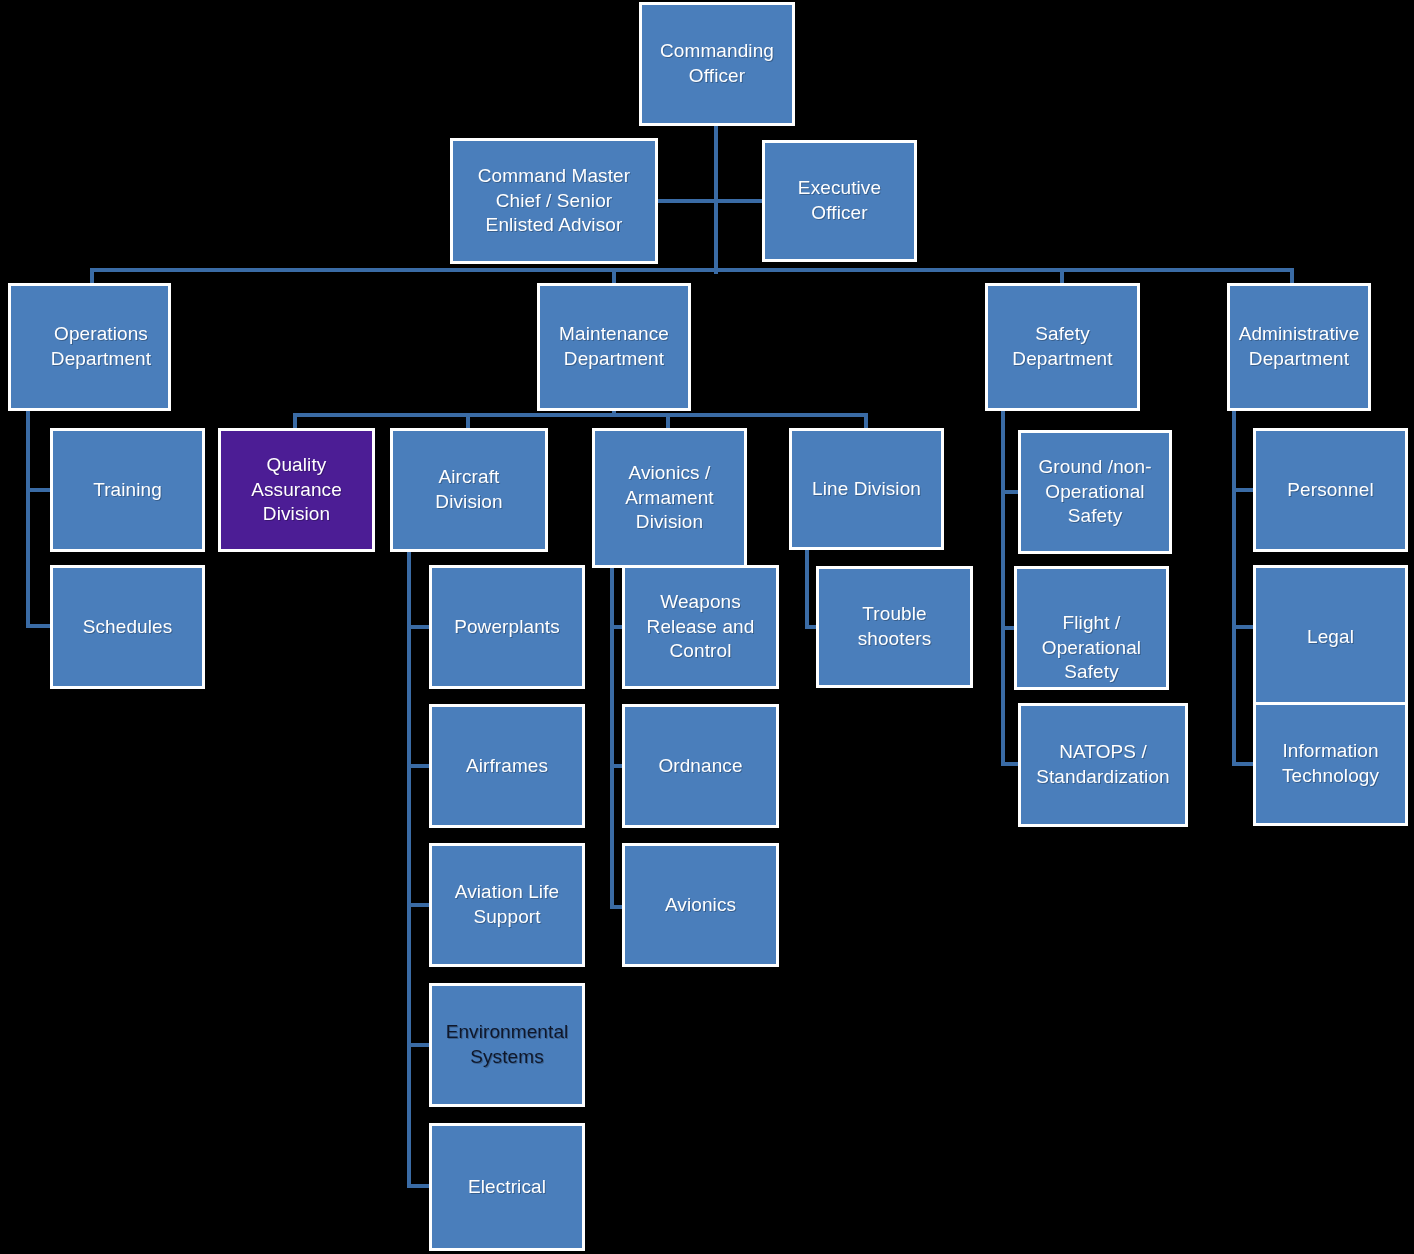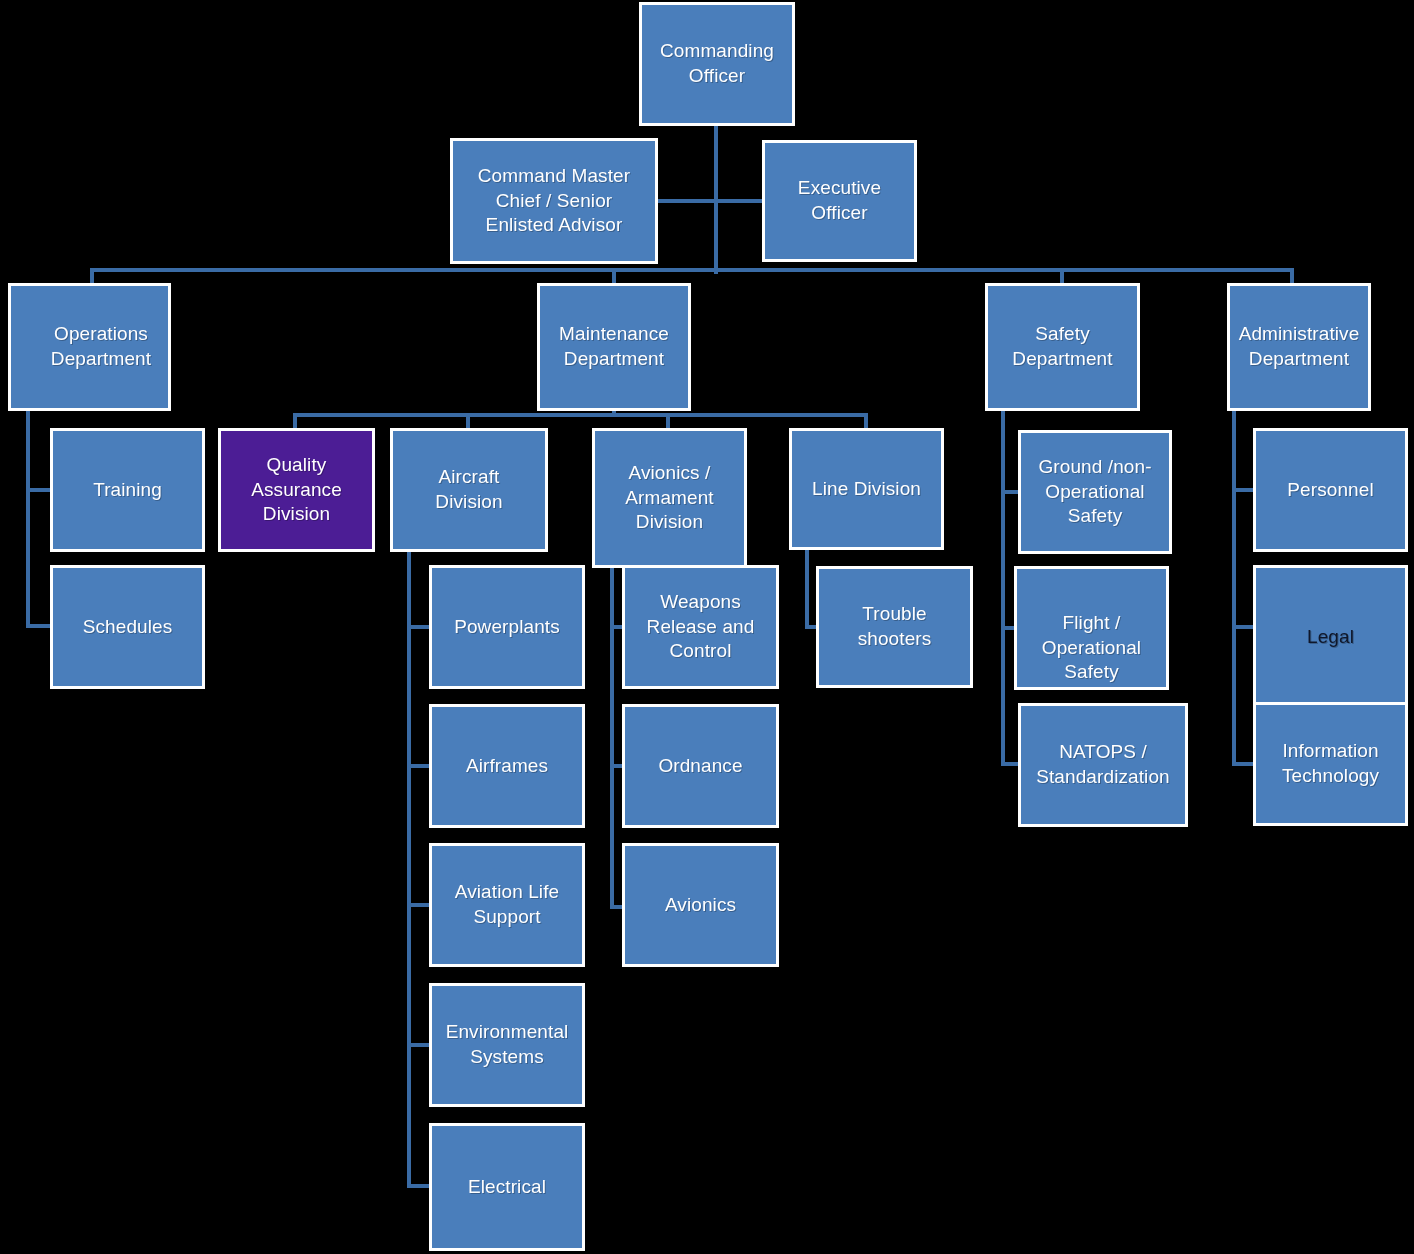--- a/index.html
+++ b/index.html
@@ -147,38 +147,38 @@
 Operational
 Safety</span>
       </div>
       <div class="node" style="left: 1018px; top: 703px; width: 170px; height: 124px; background: rgb(74, 126, 187); border-color: rgb(255, 255, 255); color: rgb(255, 255, 255);">
         <span class="node-label">NATOPS /
 Standardization</span>
       </div>
       <div class="node" style="left: 1253px; top: 428px; width: 155px; height: 124px; background: rgb(74, 126, 187); border-color: rgb(255, 255, 255); color: rgb(255, 255, 255);">
         <span class="node-label">Personnel</span>
       </div>
-      <div class="node" style="left: 1253px; top: 565px; width: 155px; height: 144px; background: rgb(74, 126, 187); border-color: rgb(255, 255, 255); color: #0f172a;">
+      <div class="node" style="left: 1253px; top: 565px; width: 155px; height: 144px; background: rgb(74, 126, 187); border-color: rgb(255, 255, 255); color: #ffffff;">
         <span class="node-label">Legal</span>
       </div>
       <div class="node" style="left: 1253px; top: 702px; width: 155px; height: 124px; background: rgb(74, 126, 187); border-color: rgb(255, 255, 255); color: rgb(255, 255, 255);">
         <span class="node-label">Information
 Technology</span>
       </div>
       <div class="node" style="left: 429px; top: 565px; width: 156px; height: 124px; background: rgb(74, 126, 187); border-color: rgb(255, 255, 255); color: rgb(255, 255, 255);">
         <span class="node-label">Powerplants</span>
       </div>
       <div class="node" style="left: 429px; top: 704px; width: 156px; height: 124px; background: rgb(74, 126, 187); border-color: rgb(255, 255, 255); color: rgb(255, 255, 255);">
         <span class="node-label">Airframes</span>
       </div>
       <div class="node" style="left: 429px; top: 843px; width: 156px; height: 124px; background: rgb(74, 126, 187); border-color: rgb(255, 255, 255); color: rgb(255, 255, 255);">
         <span class="node-label">Aviation Life
 Support</span>
       </div>
-      <div class="node" style="left: 429px; top: 983px; width: 156px; height: 124px; background: rgb(74, 126, 187); border-color: rgb(255, 255, 255); color: #ffffff;">
+      <div class="node" style="left: 429px; top: 983px; width: 156px; height: 124px; background: rgb(74, 126, 187); border-color: rgb(255, 255, 255); color: #0f172a;">
         <span class="node-label">Environmental
 Systems</span>
       </div>
       <div class="node" style="left: 429px; top: 1123px; width: 156px; height: 128px; background: rgb(74, 126, 187); border-color: rgb(255, 255, 255); color: rgb(255, 255, 255);">
         <span class="node-label">Electrical</span>
       </div>
       <div class="node" style="left: 622px; top: 565px; width: 157px; height: 124px; background: rgb(74, 126, 187); border-color: rgb(255, 255, 255); color: rgb(255, 255, 255);">
         <span class="node-label">Weapons
 Release and
 Control</span>

